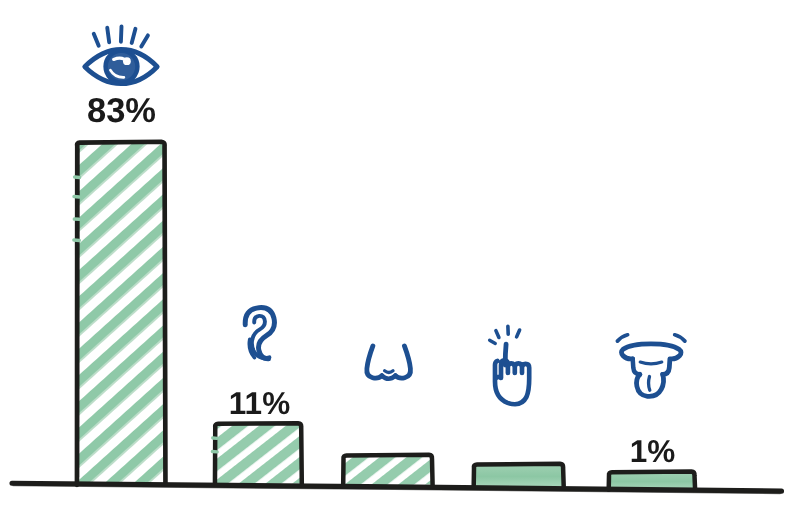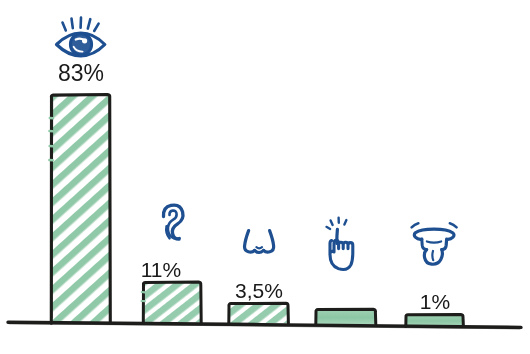--- a/index.html
+++ b/index.html
@@ -25,21 +25,21 @@
     position: absolute;
     left: 0; top: 0;
     width: 530px;
     height: 354px;
     display: block;
   }
   .value-label {
     position: absolute;
     font-family: "Liberation Sans", sans-serif;
     font-size: 21px;
-    font-weight: 400;
+    font-weight: 700;
     color: #1a1a1a;
     letter-spacing: 0px;
     white-space: nowrap;
     text-align: center;
     line-height: 1;
   }
   .vl-1 { font-size: 23px; }
 </style>
 </head>
 <body>
@@ -177,20 +177,19 @@
 
       <path d="M426.6,249.6 Q423.6,252.6 424.6,257.6 Q425.8,263.6 431.6,264.2
                Q438,264.8 440.8,259.6 Q443.4,254.8 441.8,249.6" stroke-width="3.2"></path>
       <path d="M433,251 Q431.6,255.6 433.2,260.2" stroke-width="2.2"></path>
       <path d="M426.8,241.4 Q434,243.8 441.2,241.4" stroke-width="2.1"></path>
     </g>
   </svg>
 
   <div class="value-label vl-1" style="left:38px; top:62px; width:86px;">83%</div>
 
-  <div class="value-label" style="left:118px; top:259px; width:86px;">11%</div>
+  <div class="value-label" style="left:130px; top:259px; width:86px;">11%</div>
 
-  <div class="value-label" style="left:214px; top:280px; width:90px;">3,5%</div>
 
 
   <div class="value-label" style="left:392px; top:291px; width:86px;">1%</div>
 
 </div>
 
 </body></html>

